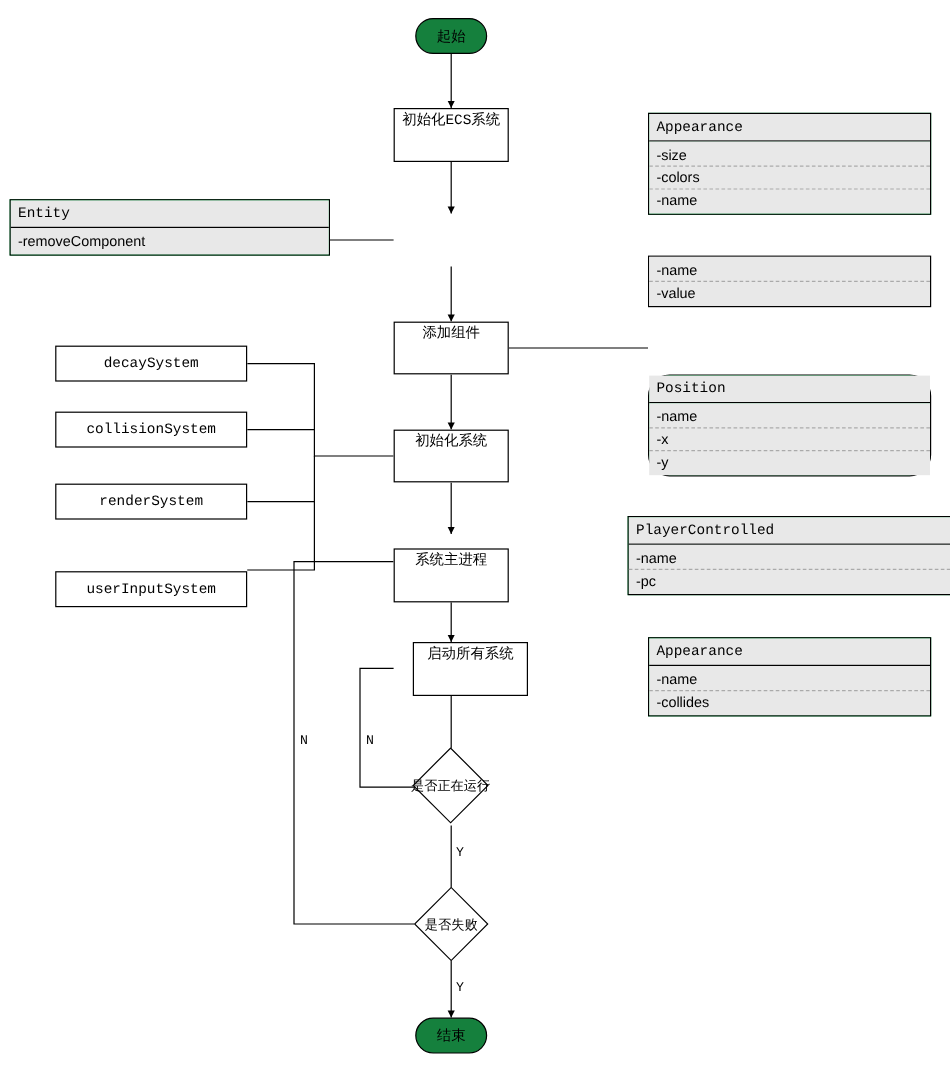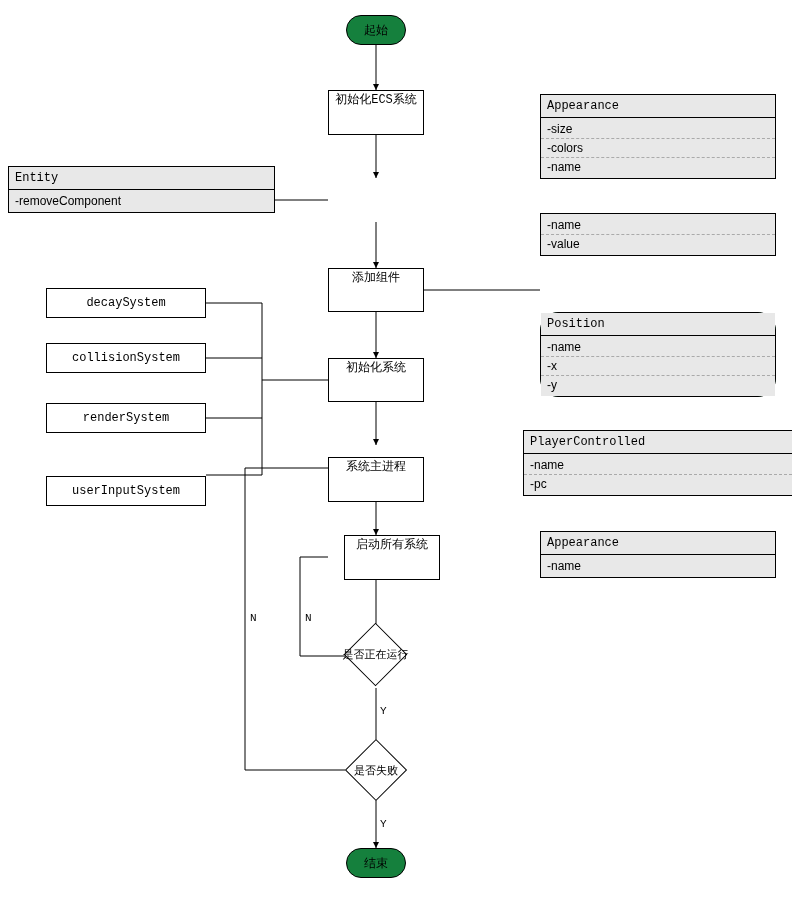--- a/index.html
+++ b/index.html
@@ -237,16 +237,17 @@
     <div class="class-body">
       <div class="class-attr">-name</div>
       <div class="class-attr">-pc</div>
     </div>
   </div>
 
   <div class="class-box" style="left:540px; top:531px; width:236px;">
     <div class="class-title">Appearance</div>
     <div class="class-body">
       <div class="class-attr">-name</div>
+      <div class="class-attr">-collides</div>
     </div>
   </div>
 
 </div>
 
 </body></html>

